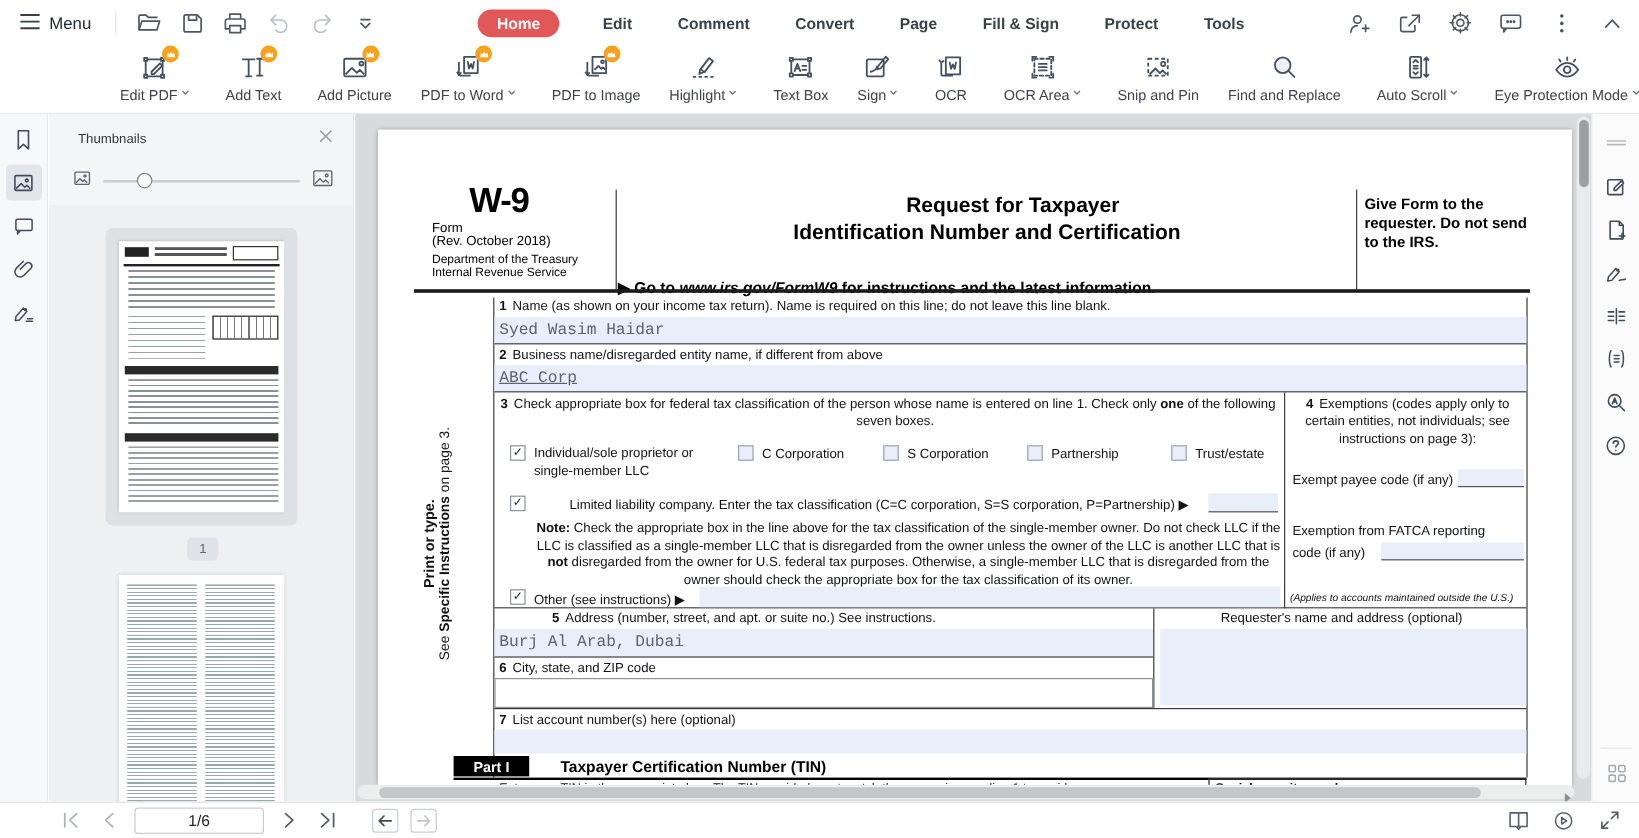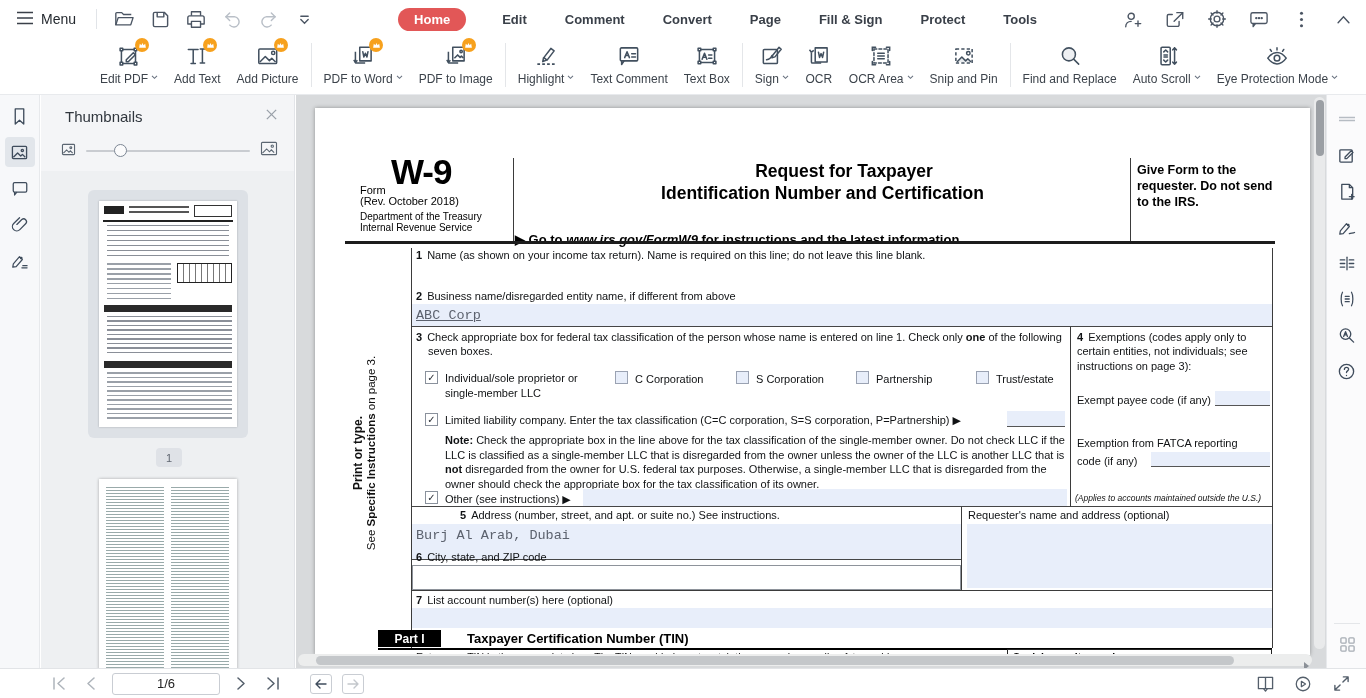--- a/index.html
+++ b/index.html
@@ -14,36 +14,36 @@
   .vsep { width:1px; height:20px; background:#e1e4e8; margin:0 4px; }
   .qicon { width:26px; height:24px; display:flex; align-items:center; justify-content:center; color:#4b5563; }
   .qicon.dis { color:#b9bfc7; }
   .tabs { display:flex; align-items:center; gap:34px; margin:0 auto; }
   .tab { font-size:13px; font-weight:700; color:#3a4049; padding:4px 2px; cursor:default; }
   .tab.active { background:#e25757; color:#fff; padding:4px 16px; border-radius:13px; }
   .tb1-right { display:flex; align-items:center; gap:16px; color:#4b5563; }
 
   
   .tbar2 { position:absolute; left:0; top:38px; width:1366px; height:57px; display:flex; align-items:flex-start; padding:2px 4px 0 88px; border-bottom:1px solid #e8eaed; }
-  .tgroup { display:flex; align-items:flex-start; gap:8px; padding:0 8px;justify-content:center; }
+  .tgroup { display:flex; align-items:flex-start; gap:22px; padding:0 8px;justify-content:center; }
   .gsep { width:1px; height:44px; background:#e4e6e9; margin-top:3px; }
   .titem { display:flex; flex-direction:column; align-items:center; gap:2px; padding:2px 4px; cursor:default; }
   .ticon { position:relative; width:28px; height:28px; display:flex; align-items:center; justify-content:center; color:#42505f; }
   .crown { position:absolute; top:-4px; right:-6px; width:14px; height:14px; border-radius:50%; background:#f7a11d; display:flex; align-items:center; justify-content:center; }
   .tlabel { display:flex; align-items:center; gap:3px; font-size:12px; color:#3c434b; white-space:nowrap; }
   .ddc { color:#6a7380; margin-top:-4px; }
 
   
   .main { position:absolute; left:0; top:95px; width:1366px; height:573px; }
   .lstrip { position:absolute; left:0; top:0; width:40px; height:573px; background:#f7f8fa; border-right:1px solid #e7e9ec; }
   .lsicon { width:30px; height:30px; margin:6px auto 6px; display:flex; align-items:center; justify-content:center; color:#3f4c5c; border-radius:4px; }
   .lsicon.active { background:#e2e6eb; }
   .panel { position:absolute; left:41px; top:0; width:254px; height:573px; background:#f4f5f7; border-right:1px solid #e2e4e8; overflow:hidden; }
   .panel-hd { display:flex; align-items:center; justify-content:space-between; padding:12px 16px 8px 24px; }
-  .panel-title { font-size:15px; color:#30363d; }
+  .panel-title { font-size:11px; color:#30363d; }
   .panel-x { color:#9aa1a9; }
   .sliderrow { display:flex; align-items:center; gap:10px; padding:8px 16px 12px 20px; color:#5b6672; }
   .strack { position:relative; flex:1; height:2px; background:#c9ccd1; border-radius:1px; }
   .sknob { position:absolute; left:28px; top:-6px; width:13px; height:13px; border-radius:50%; background:#fbfbfc; border:1.5px solid #7c8694; }
   .thumblist { position:absolute; left:0; top:76px; width:254px; height:497px; background:#eef0f2; overflow:hidden; }
   .thumb1wrap { position:absolute; left:47px; top:19px; width:160px; height:248px; background:#dde1e6; border-radius:6px; }
   .minipage { position:absolute; left:11px; top:11px; width:138px; height:226px; background:#fff; box-shadow:0 0 2px rgba(0,0,0,.25); overflow:hidden; }
   .pgbadge { position:absolute; left:115px; top:277px; width:26px; height:19px; background:#dfe2e7; border-radius:4px; font-size:11px; color:#5f6670; display:flex; align-items:center; justify-content:center; }
   .thumb2 { position:absolute; left:58px; top:308px; width:138px; height:220px; background:#fff; box-shadow:0 0 3px rgba(0,0,0,.3); overflow:hidden; }
   .txtcol { position:absolute; background:repeating-linear-gradient(to bottom,#9aa 0px,#9aa 1px,transparent 1px,transparent 3px); }
@@ -66,21 +66,21 @@
   .sbico.dim { color:#aeb4bb; }
   .pgbox { width:108px; height:22px; border:1px solid #c9cdd3; border-radius:3px; text-align:center; font-size:13px; color:#222; font-family:"Liberation Sans",sans-serif; background:#fff; }
   .navbox { width:22px; height:20px; border:1px solid #c9cdd3; border-radius:3px; display:flex; align-items:center; justify-content:center; color:#3f4c5c; }
   .navbox.dis { color:#c3c7cc; }
   .sb-right { display:flex; align-items:center; gap:16px; margin-left:auto; color:#3f4c5c; }
 
   
   .page .abs { position:absolute; }
   .hline { position:absolute; background:#3b3b3b; height:1px; }
   .vline { position:absolute; background:#3b3b3b; width:1px; }
-  .flabel { font-size:11px; color:#101214; }
+  .flabel { font-size:11px; color:#101214;text-align:center; }
   .fnum { font-weight:700; margin-right:5px; }
   .bluefield { background:#e8eefa; }
   .monoval { font-family:"Liberation Mono",monospace; font-size:13.5px; color:#5c626e; }
   .cbx { position:absolute; width:13px; height:13px; border:1px solid #8a919c; display:flex; align-items:center; justify-content:center; font-size:10px; line-height:10px; color:#2b2f36; }
   .cbx.on { background:#fff; }
   .cbx.off { background:#e8eefa; border-color:#9aa2b2; }
   .sidetext { position:absolute; left:36px; top:545px; width:400px; transform:rotate(-90deg); transform-origin:0 0; text-align:center; }
   .sidetext .l1 { font-weight:700; font-size:12px; color:#111; }
   .sidetext .l2 { font-size:11.5px; color:#111; }
   .fh-title { position:absolute; left:200px; width:615px; text-align:center; font-weight:700; color:#000; font-size:17.5px; }
@@ -316,33 +316,20 @@
         <span class="tlabel">
             <span>Highlight</span>
             <svg class="ddc" width="7" height="5" viewBox="0 0 8 6" fill="none" stroke="currentColor" stroke-width="1.3">
               <path d="M1 1l3 3 3-3"></path>
             </svg>
           </span>
       </div>
       <div class="titem">
         <span class="ticon">
           <svg width="26" height="26" viewBox="0 0 24 24" fill="none" stroke="currentColor" stroke-width="1.4" stroke-linejoin="round">
-              <rect x="4" y="4.5" width="16" height="12" rx="1"></rect>
-              <path d="M7.5 16.5l-2.3 3.3v-3.3"></path>
-              <path d="M8 13.5l2.2-5.5 2.2 5.5M8.8 11.6h2.9" stroke-linecap="round"></path>
-              <path d="M14.5 10h3.5M14.5 13h3.5" stroke-linecap="round"></path>
-            </svg>
-        </span>
-        <span class="tlabel">
-            <span>Text Comment</span>
-          </span>
-      </div>
-      <div class="titem">
-        <span class="ticon">
-          <svg width="26" height="26" viewBox="0 0 24 24" fill="none" stroke="currentColor" stroke-width="1.4" stroke-linejoin="round">
               <rect x="5" y="6" width="14" height="12"></rect>
               <path d="M7.5 15l2.2-5.5 2.2 5.5M8.3 13.1h2.9" stroke-linecap="round"></path>
               <path d="M13.5 11h3M13.5 14h3" stroke-linecap="round"></path>
               <rect x="3.8" y="4.8" width="2.4" height="2.4" fill="#fff"></rect>
               <rect x="17.8" y="4.8" width="2.4" height="2.4" fill="#fff"></rect>
               <rect x="3.8" y="16.8" width="2.4" height="2.4" fill="#fff"></rect>
               <rect x="17.8" y="16.8" width="2.4" height="2.4" fill="#fff"></rect>
             </svg>
         </span>
         <span class="tlabel">
@@ -537,41 +524,44 @@
           <div class="txtcol" style="left:7px;top:8px;width:58px;height:240px;"></div>
           <div class="txtcol" style="left:72px;top:8px;width:58px;height:240px;"></div>
         </div>
       </div>
     </div>
 
     <div class="docarea">
       <div class="page">
 
         <div class="abs" style="left:45px;top:76px;font-size:11px;color:#000;">Form</div>
-        <div class="abs" style="left:76px;top:44px;font-size:35px;font-weight:700;letter-spacing:-1px;color:#000;">W-9</div>
+        <div class="abs" style="left:76px;top:44px;font-size:29px;font-weight:700;letter-spacing:-1px;color:#000;">W-9</div>
         <div class="abs" style="left:45px;top:87px;font-size:11px;color:#000;">(Rev. October 2018)</div>
         <div class="abs" style="left:45px;top:103px;font-size:10px;color:#000;">Department of the Treasury</div>
         <div class="abs" style="left:45px;top:114px;font-size:10px;color:#000;">Internal Revenue Service</div>
         <div class="vline" style="left:198px;top:50px;height:83px;"></div>
         <div class="fh-title" style="top:53px;padding-left:43px;">Request for Taxpayer</div>
         <div class="fh-title" style="top:75px;">Identification Number and Certification</div>
         <div class="abs" style="left:200px;top:124px;width:615px;text-align:left;font-size:13px;font-weight:700;color:#000;"><span>▶ Go to </span><span style="font-style:italic;">www.irs.gov/FormW9</span><span> for instructions and the latest information.</span></div>
         <div class="vline" style="left:815px;top:50px;height:83px;"></div>
         <div class="give">Give Form to the requester. Do not send to the IRS.</div>
         <div class="hline" style="left:30px;top:133px;width:930px;height:2.5px;background:#1c1c1c;"></div>
 
         <div class="sidetext">
           <div class="l1"><span>Print or type.</span></div>
           <div class="l2"><span>See </span><b>Specific Instructions</b><span> on page 3.</span></div>
         </div>
 
         <div class="vline" style="left:96px;top:140px;height:400px;"></div>
         <div class="vline" style="left:957px;top:140px;height:400px;"></div>
 
         <div class="abs flabel" style="left:101px;top:141px;"><span class="fnum">1</span><span>Name (as shown on your income tax return). Name is required on this line; do not leave this line blank.</span></div>
+        <div class="abs bluefield" style="left:97px;top:156px;width:860px;height:23px;border-bottom:1.5px solid #454545;">
+            <span class="monoval" style="position:absolute;left:4px;top:4px;">Syed Wasim Haidar</span>
+          </div>
 
         <div class="abs flabel" style="left:101px;top:182px;"><span class="fnum">2</span><span>Business name/disregarded entity name, if different from above</span></div>
         <div class="abs bluefield" style="left:97px;top:196px;width:860px;height:23px;border-bottom:1.5px solid #454545;">
             <span class="monoval" style="position:absolute;left:4px;top:4px;text-decoration:underline;">ABC Corp</span>
           </div>
 
         <div class="abs" style="left:97px;top:219px;width:860px;height:180px;border-bottom:1.5px solid #454545;"></div>
         <div class="vline" style="left:755px;top:219px;height:180px;"></div>
         <div class="abs flabel" style="left:101px;top:222px;width:648px;padding-left:12px;text-indent:-12px;line-height:1.3;"><span class="fnum">3</span><span>Check appropriate box for federal tax classification of the person whose name is entered on line 1. Check only </span><b>one</b><span> of the following seven boxes.</span></div>
 
@@ -613,21 +603,21 @@
 
         <div class="abs flabel" style="left:762px;top:222px;width:192px;line-height:1.3;"><span class="fnum">4</span><span>Exemptions (codes apply only to</span> <span>certain entities, not individuals; see</span> <span>instructions on page 3):</span></div>
         <div class="abs flabel" style="left:762px;top:286px;">Exempt payee code (if any)</div>
         <div class="abs bluefield" style="left:900px;top:283px;width:55px;height:15px;border-bottom:1px solid #555;"></div>
         <div class="abs flabel" style="left:762px;top:329px;">Exemption from FATCA reporting</div>
         <div class="abs flabel" style="left:762px;top:347px;">code (if any)</div>
         <div class="abs bluefield" style="left:836px;top:344px;width:119px;height:15px;border-bottom:1px solid #555;"></div>
         <div class="abs" style="left:760px;top:385px;width:196px;font-size:8.5px;font-style:italic;color:#111;">(Applies to accounts maintained outside the U.S.)</div>
 
         <div class="abs flabel" style="left:101px;top:401px;margin-left:44px;"><span class="fnum">5</span><span>Address (number, street, and apt. or suite no.) See instructions.</span></div>
-        <div class="abs bluefield" style="left:97px;top:416px;width:549px;height:36px;border-bottom:1.5px solid #454545;">
+        <div class="abs bluefield" style="left:97px;top:416px;width:549px;height:24px;border-bottom:1.5px solid #454545;">
             <span class="monoval" style="position:absolute;left:4px;top:4px;">Burj Al Arab, Dubai</span>
           </div>
         <div class="vline" style="left:646px;top:399px;height:83px;"></div>
         <div class="abs flabel" style="left:653px;top:401px;width:300px;">Requester's name and address (optional)</div>
         <div class="abs bluefield" style="left:652px;top:416px;width:305px;height:64px;"></div>
 
         <div class="abs flabel" style="left:101px;top:443px;"><span class="fnum">6</span><span>City, state, and ZIP code</span></div>
         <div class="abs" style="left:97px;top:457px;width:549px;height:25px;border:1px solid #8e939b;background:#fff;">
             <span class="monoval" style="position:absolute;left:4px;top:4px;"></span>
           </div>

